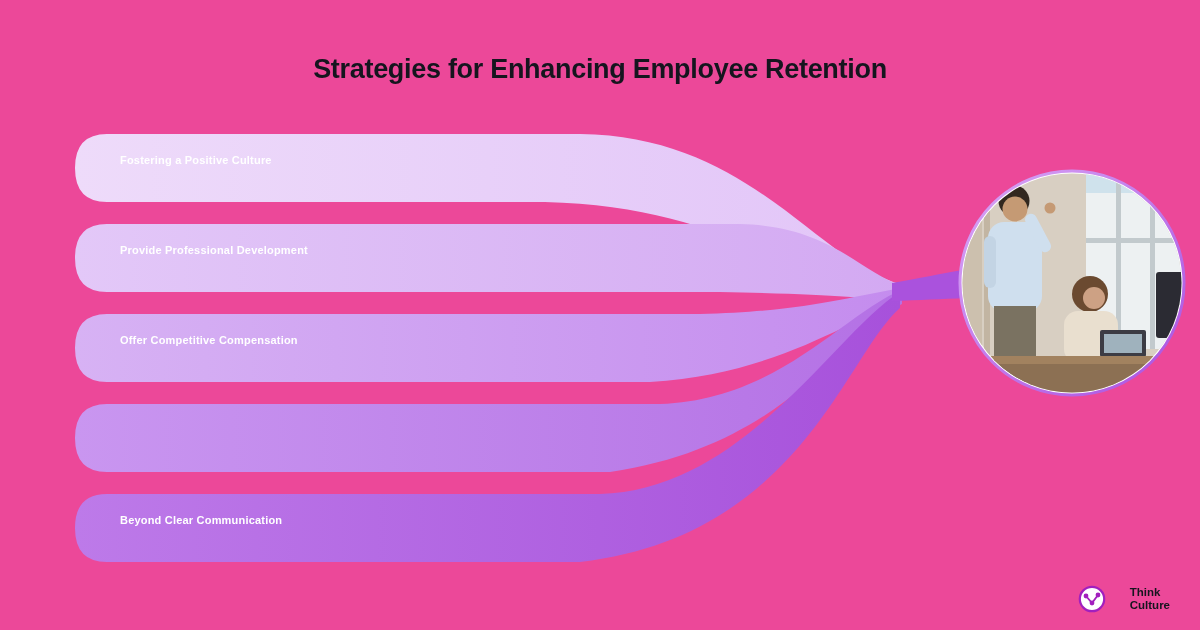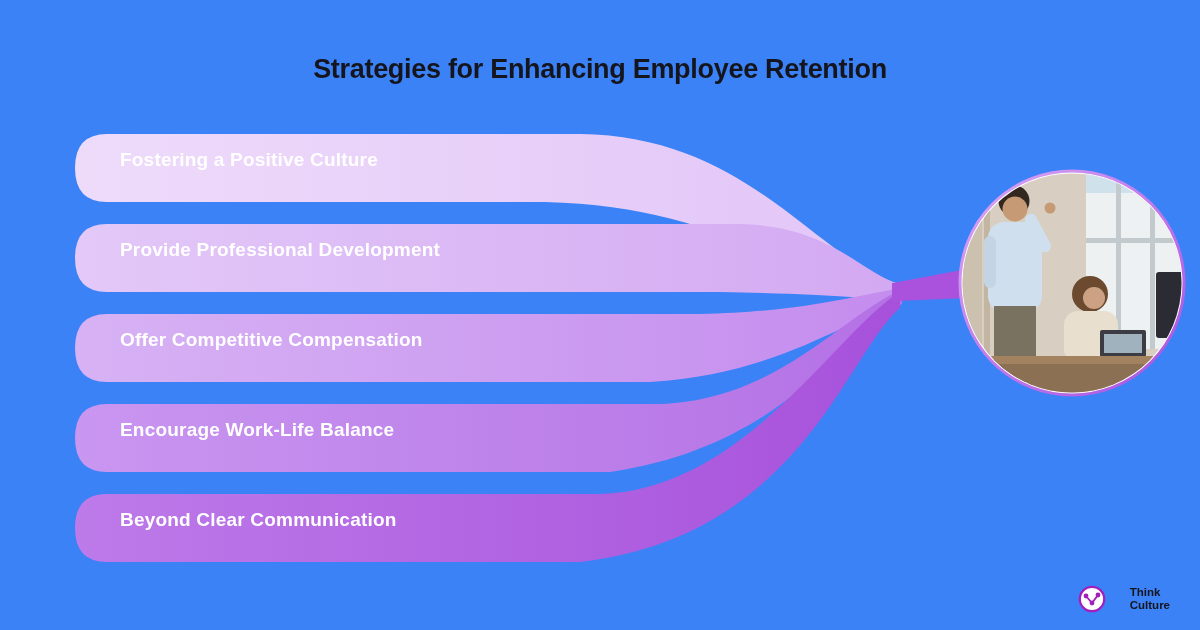--- a/index.html
+++ b/index.html
@@ -1,27 +1,27 @@
 <!DOCTYPE html>
 <html><head>
 <meta charset="utf-8">
 <style>
   html,body{margin:0;padding:0;background:#f2f1f5;}
   .canvas{
-    position:relative;width:1200px;height:630px;background:#3b82f6;
+    position:relative;width:1200px;height:630px;background:#ec4899;
     overflow:hidden;font-family:"Liberation Sans",sans-serif;
   }
   .title{
     position:absolute;top:54px;left:0;width:100%;text-align:center;
     font-size:27px;font-weight:700;color:#15151e;letter-spacing:-0.3px;
   }
   .diagram-svg{position:absolute;left:0;top:0;}
   .bar-label{
     position:absolute;left:120px;height:52px;display:flex;align-items:center;
-    color:#ffffff;font-size:19px;font-weight:600;letter-spacing:0.2px;
+    color:#ffffff;font-size:11px;font-weight:600;letter-spacing:0.2px;
     white-space:nowrap;pointer-events:none;
   }
   .bl-1{top:134px}.bl-2{top:224px}.bl-3{top:314px}.bl-4{top:404px}.bl-5{top:494px}
   .logo{
     position:absolute;right:30px;bottom:16px;display:flex;align-items:center;gap:23px;
   }
   .logo-text{font-size:11.5px;font-weight:700;color:#15151e;line-height:1.15;}
 </style>
 </head>
 <body>
@@ -103,21 +103,20 @@
       <rect x="1104" y="334" width="38" height="19" fill="#9fb2bd"></rect>
 
       <rect x="948" y="356" width="250" height="8" fill="#a2825f"></rect>
       <rect x="948" y="364" width="250" height="60" fill="#8c7053"></rect>
     </g>
   </svg>
 
   <div class="bar-label bl-1">Fostering a Positive Culture</div>
   <div class="bar-label bl-3">Offer Competitive Compensation</div>
   <div class="bar-label bl-2">Provide Professional Development</div>
-  <div class="bar-label bl-4">Encourage Work-Life Balance</div>
   <div class="bar-label bl-5">Beyond Clear Communication</div>
 
   <div class="logo">
     <svg width="30" height="30" viewBox="0 0 30 30">
       <circle cx="15" cy="15" r="12.2" fill="#ffffff" stroke-width="2.2" stroke="#a21fbe"></circle>
       <path d="M9 12 L15 19 L21 11" fill="none" stroke-width="1.8" stroke="#a21fbe"></path>
       <circle cx="9" cy="12" r="2.4" fill="#a21fbe"></circle>
       <circle cx="15" cy="19" r="2.4" fill="#a21fbe"></circle>
       <circle cx="21" cy="11" r="2.4" fill="#a21fbe"></circle>
     </svg>

